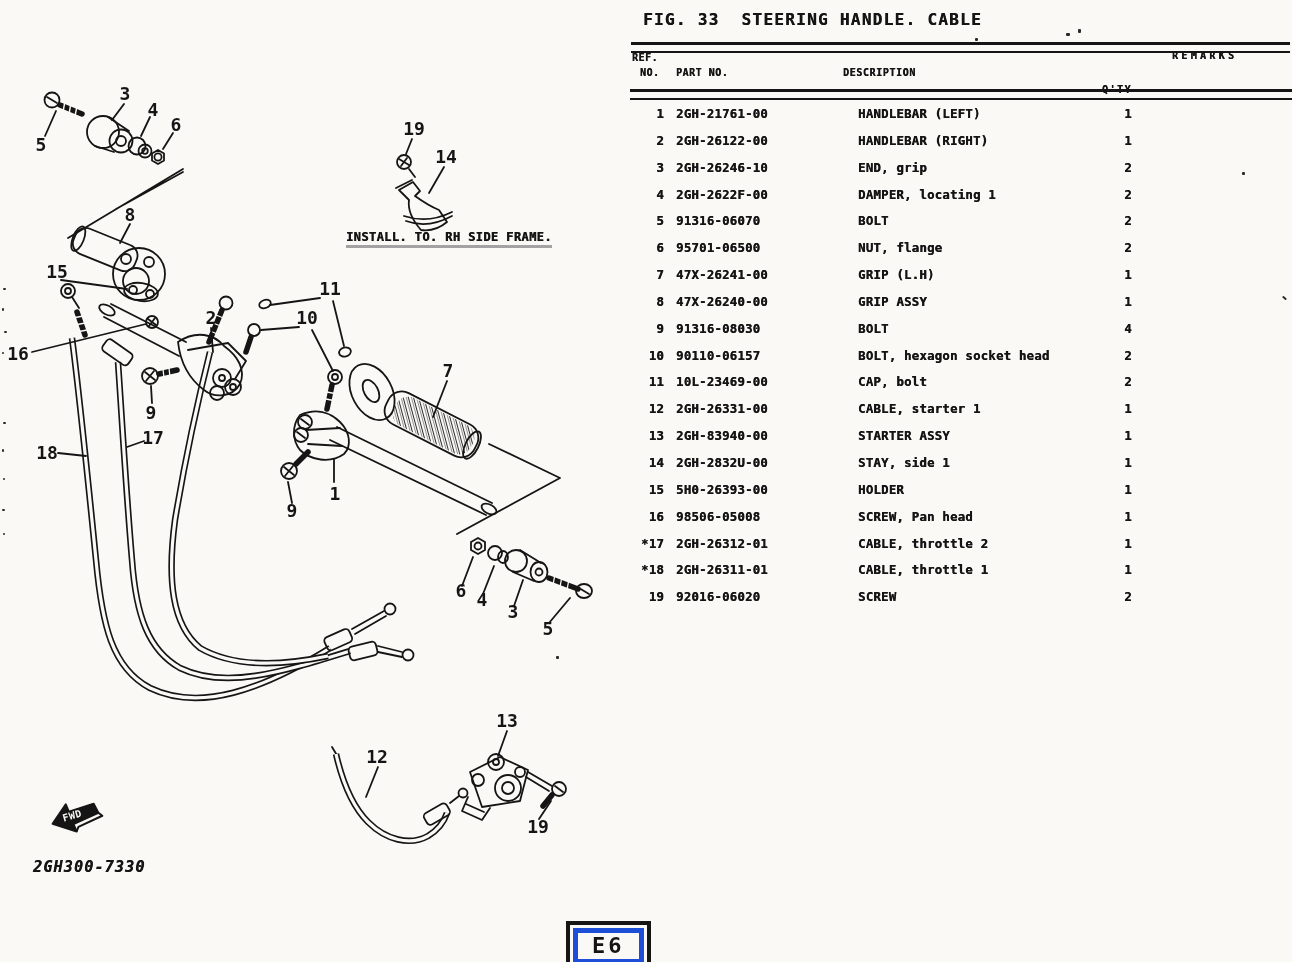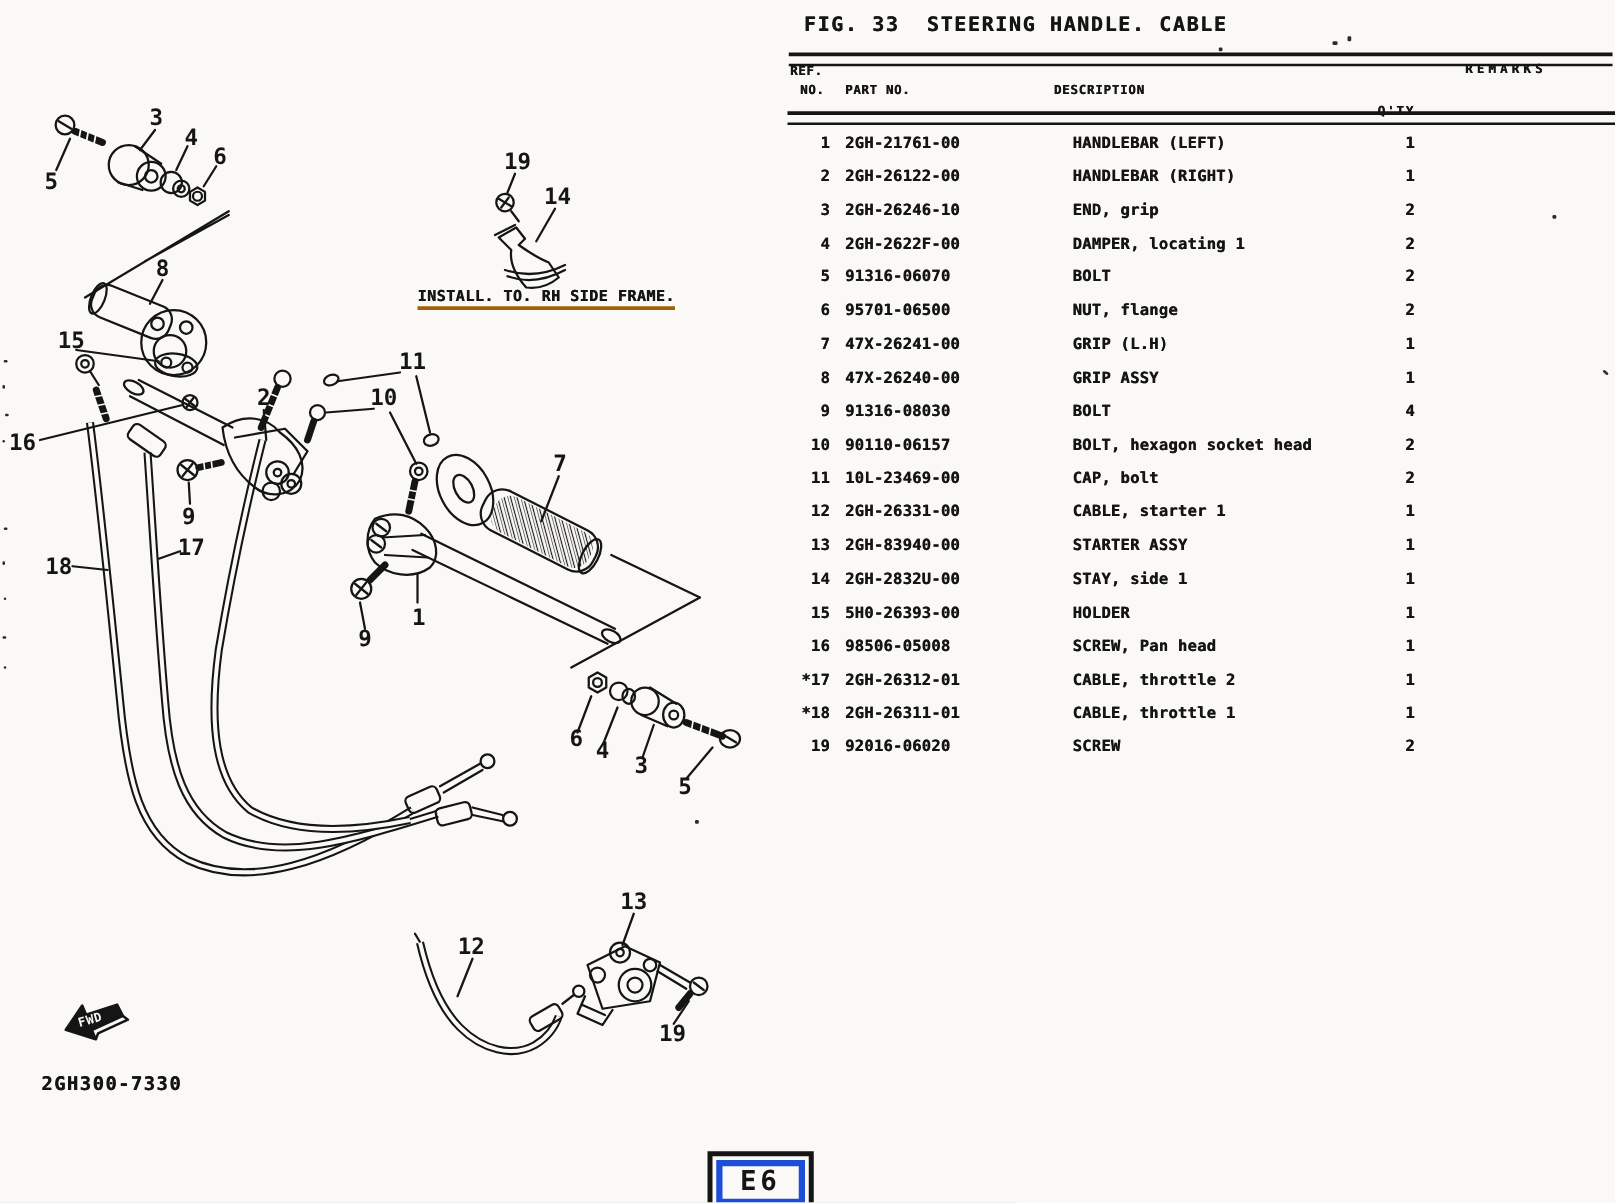--- a/index.html
+++ b/index.html
@@ -14,22 +14,22 @@
   .dbl{height:6px;border-top:3px solid #151515;border-bottom:2.5px solid #151515;}
   .hdr{font-size:10px;letter-spacing:.5px;white-space:pre;text-shadow:.3px 0 0 currentColor;}
   .rows{position:absolute;left:630px;top:106px;width:662px;}
   .trow{position:relative;height:26.85px;}
   .trow span{position:absolute;top:0;font-size:12.4px;letter-spacing:.2px;white-space:pre;text-shadow:.35px 0 0 currentColor;}
   .c-ref{left:0;width:34px;text-align:right;}
   .c-part{left:46px;}
   .c-desc{left:196px;margin-left:32px;}
   .c-qty{left:486px;width:24px;text-align:center;}
   .c-rem{left:545px;}
-  .install-note{font-size:12px;letter-spacing:.4px;border-bottom:3px solid #a16207;padding-bottom:1px;text-shadow:.4px 0 0 currentColor;white-space:pre;}
-  .draw-code{font-size:15px;letter-spacing:1.2px;text-shadow:.4px 0 0 currentColor;}
+  .install-note{font-size:12px;letter-spacing:.4px;border-bottom:3px solid #a3a3a3;padding-bottom:1px;text-shadow:.4px 0 0 currentColor;white-space:pre;margin-left:12px;}
+  .draw-code{font-size:15px;letter-spacing:1.2px;text-shadow:.4px 0 0 currentColor;font-style:italic;}
   .e6-outer{border:4px solid #151515;padding:3px;background:#faf9f6;}
   .e6-inner{border:5px solid #1d4ed8;padding:0 14px;font-size:22px;letter-spacing:3px;line-height:26px;text-align:center;}
   .speck{position:absolute;background:#2a2a2a;border-radius:1px;}
   svg text{font-family:"DejaVu Sans Mono","Liberation Mono",monospace;font-weight:700;font-size:18px;fill:#151515;}
   svg .ln{fill:none;stroke:#151515;stroke-width:1.8;stroke-linecap:round;stroke-linejoin:round;}
   svg .thk{fill:none;stroke:#151515;stroke-width:5.5;stroke-linecap:round;}
   svg .cbl-o{fill:none;stroke:#151515;stroke-width:6.5;}
   svg .cbl-i{fill:none;stroke:#faf9f6;stroke-width:3.2;}
 </style>
 </head>

